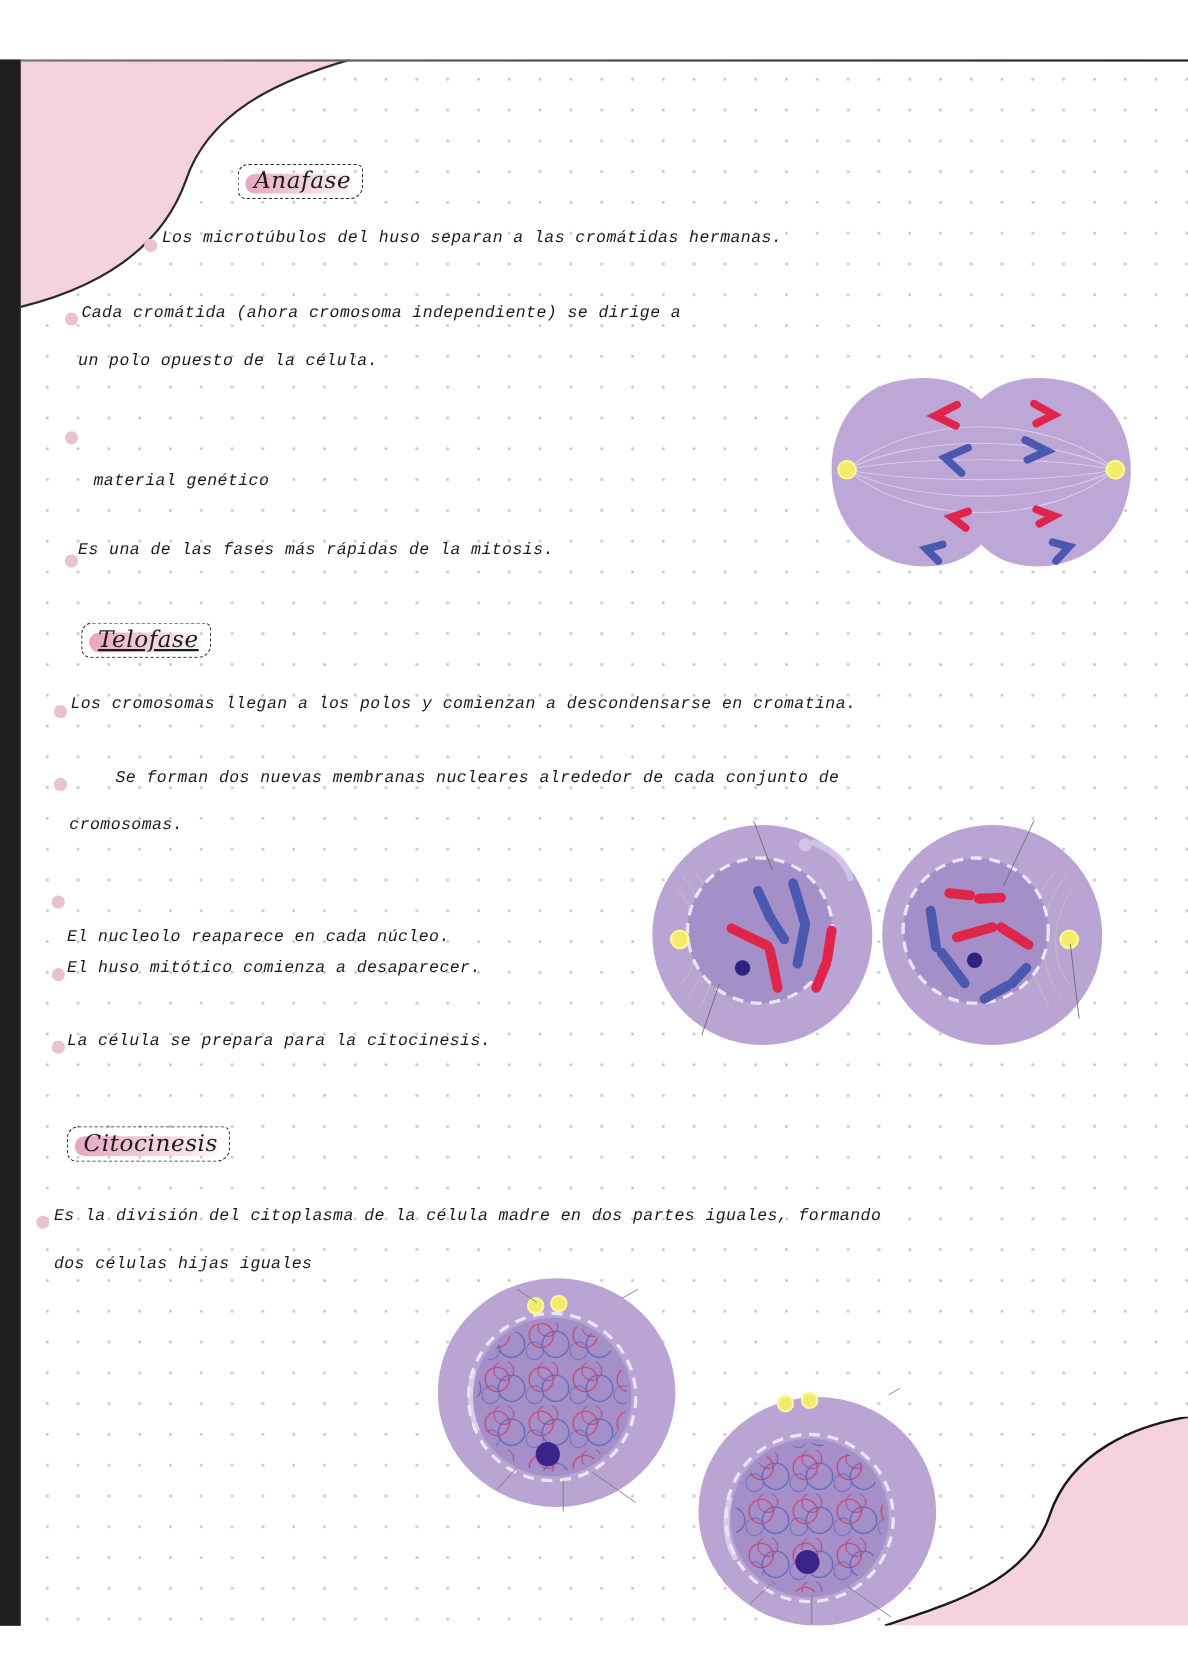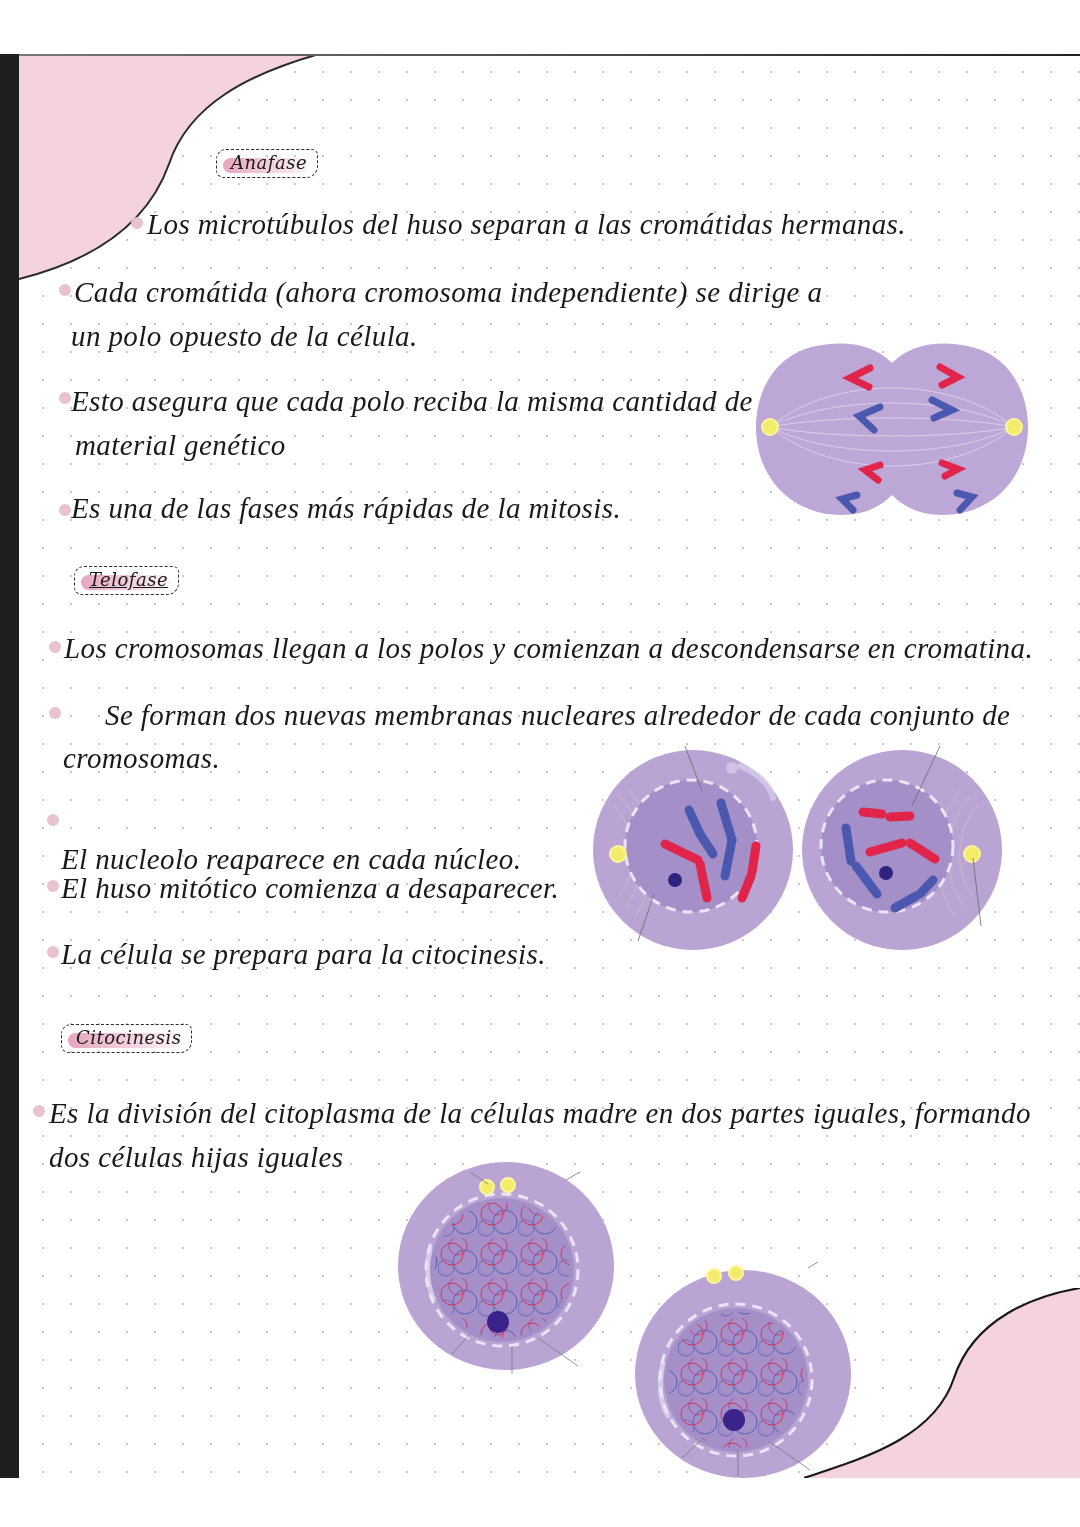--- a/index.html
+++ b/index.html
@@ -14,34 +14,34 @@
     background-size: 28px 28px;
     background-position: 10px 4px;
     overflow: hidden;
   }
   .top-rule { position: absolute; left: 19px; top: 54px; width: 1061px; height: 2px; background: linear-gradient(90deg, #777 0%, #444 60%, #222 100%); }
   .deco { position: absolute; }
 
   .heading {
     position: absolute; display: inline-block;
     font-family: "DejaVu Serif", serif; font-style: italic;
-    font-size: 18px; color: #1b1b1b; padding: 2px 10px 4px 14px;
+    font-size: 21px; color: #1b1b1b; padding: 2px 10px 4px 14px;
     border: 1.6px dashed #2a2a2a; border-radius: 10px 6px 12px 8px;
     letter-spacing: 0.5px;
   }
   .heading .hl {
     position: absolute; left: 6px; right: 8px; top: 8px; bottom: 4px;
     background: linear-gradient(90deg, rgba(226,150,180,0.85), rgba(236,180,200,0.45) 70%, rgba(240,200,215,0.15));
     border-radius: 10px; z-index: 0;
   }
   .heading span.t { position: relative; z-index: 1; }
 
   .line {
-    position: absolute; font-family: Liberation Serif, serif; font-style: italic;
-    font-size: 29px; color: #1a1a1a; white-space: nowrap; letter-spacing: 0.4px;
+    position: absolute; font-family: Liberation Mono, monospace; font-style: italic;
+    font-size: 15px; color: #1a1a1a; white-space: nowrap; letter-spacing: 0.4px;
   }
   .bullet {
     position: absolute; width: 12px; height: 12px; border-radius: 50%;
     background: #e8c2cf;
   }
   .figure { position: absolute; }
 </style>
 </head>
 <body>
 
@@ -64,22 +64,21 @@
   </div>
 
   <span class="bullet" style="left:112px;top:163px;"></span>
   <div class="line" style="left:128px;top:154px;">Los microtúbulos del huso separan a las cromátidas hermanas.</div>
 
   <span class="bullet" style="left:40px;top:230px;"></span>
   <div class="line" style="left:55px;top:222px;">Cada cromátida (ahora cromosoma independiente) se dirige a</div>
   <div class="line" style="left:52px;top:266px;">un polo opuesto de la célula.</div>
 
   <span class="bullet" style="left:40px;top:338px;"></span>
-  <div class="line" style="left:52px;top:331px;">Esto asegura que cada polo reciba la misma cantidad de</div>
-  <div class="line" style="left:56px;top:375px;text-align:center;">material genético</div>
+  <div class="line" style="left:66px;top:375px;text-align:center;">material genético</div>
 
   <span class="bullet" style="left:40px;top:450px;"></span>
   <div class="line" style="left:52px;top:438px;">Es una de las fases más rápidas de la mitosis.</div>
 
   <svg class="figure" style="left:733px;top:281px" width="280" height="185" viewBox="0 0 280 185">
     <path d="M140,28 C120,8 90,5 60,12 C20,22 4,60 4,92 C4,130 25,168 70,178 C100,184 125,176 140,160 C155,176 180,184 210,178 C255,168 276,130 276,92 C276,60 260,22 220,12 C190,5 160,8 140,28 Z" fill="#bca7d6"></path>
     <g stroke="#e3d6ee" stroke-width="1" fill="none" opacity="0.8">
       <path d="M18,92 C80,40 200,40 262,92"></path>
       <path d="M18,92 C80,60 200,60 262,92"></path>
       <path d="M18,92 C80,80 200,80 262,92"></path>
@@ -166,21 +165,21 @@
       <line x1="350" y1="0" x2="322" y2="60"></line>
       <line x1="383" y1="112" x2="391" y2="180"></line>
     </g>
   </svg>
 
   <div class="heading" style="left:42px;top:970px;">
     <span class="hl"></span><span class="t">Citocinesis</span>
   </div>
 
   <span class="bullet" style="left:14px;top:1051px;"></span>
-  <div class="line" style="left:30px;top:1043px;">Es la división del citoplasma de la células madre en dos partes iguales, formando</div>
+  <div class="line" style="left:30px;top:1043px;">Es la división del citoplasma de la célula madre en dos partes iguales, formando</div>
   <div class="line" style="left:30px;top:1087px;">dos células hijas iguales</div>
 
   <svg class="figure" style="left:379px;top:1104px" width="470" height="320" viewBox="0 0 470 320">
     <defs>
       <pattern id="chromatin" width="40" height="40" patternUnits="userSpaceOnUse">
         <circle cx="14" cy="16" r="11" fill="none" stroke="#e0244a" stroke-width="1"></circle>
         <circle cx="27" cy="24" r="12" fill="none" stroke="#4a58b0" stroke-width="1"></circle>
         <circle cx="20" cy="8" r="9" fill="none" stroke="#c03070" stroke-width="0.9"></circle>
         <circle cx="8" cy="30" r="8" fill="none" stroke="#5a60c0" stroke-width="0.9"></circle>
       </pattern>

